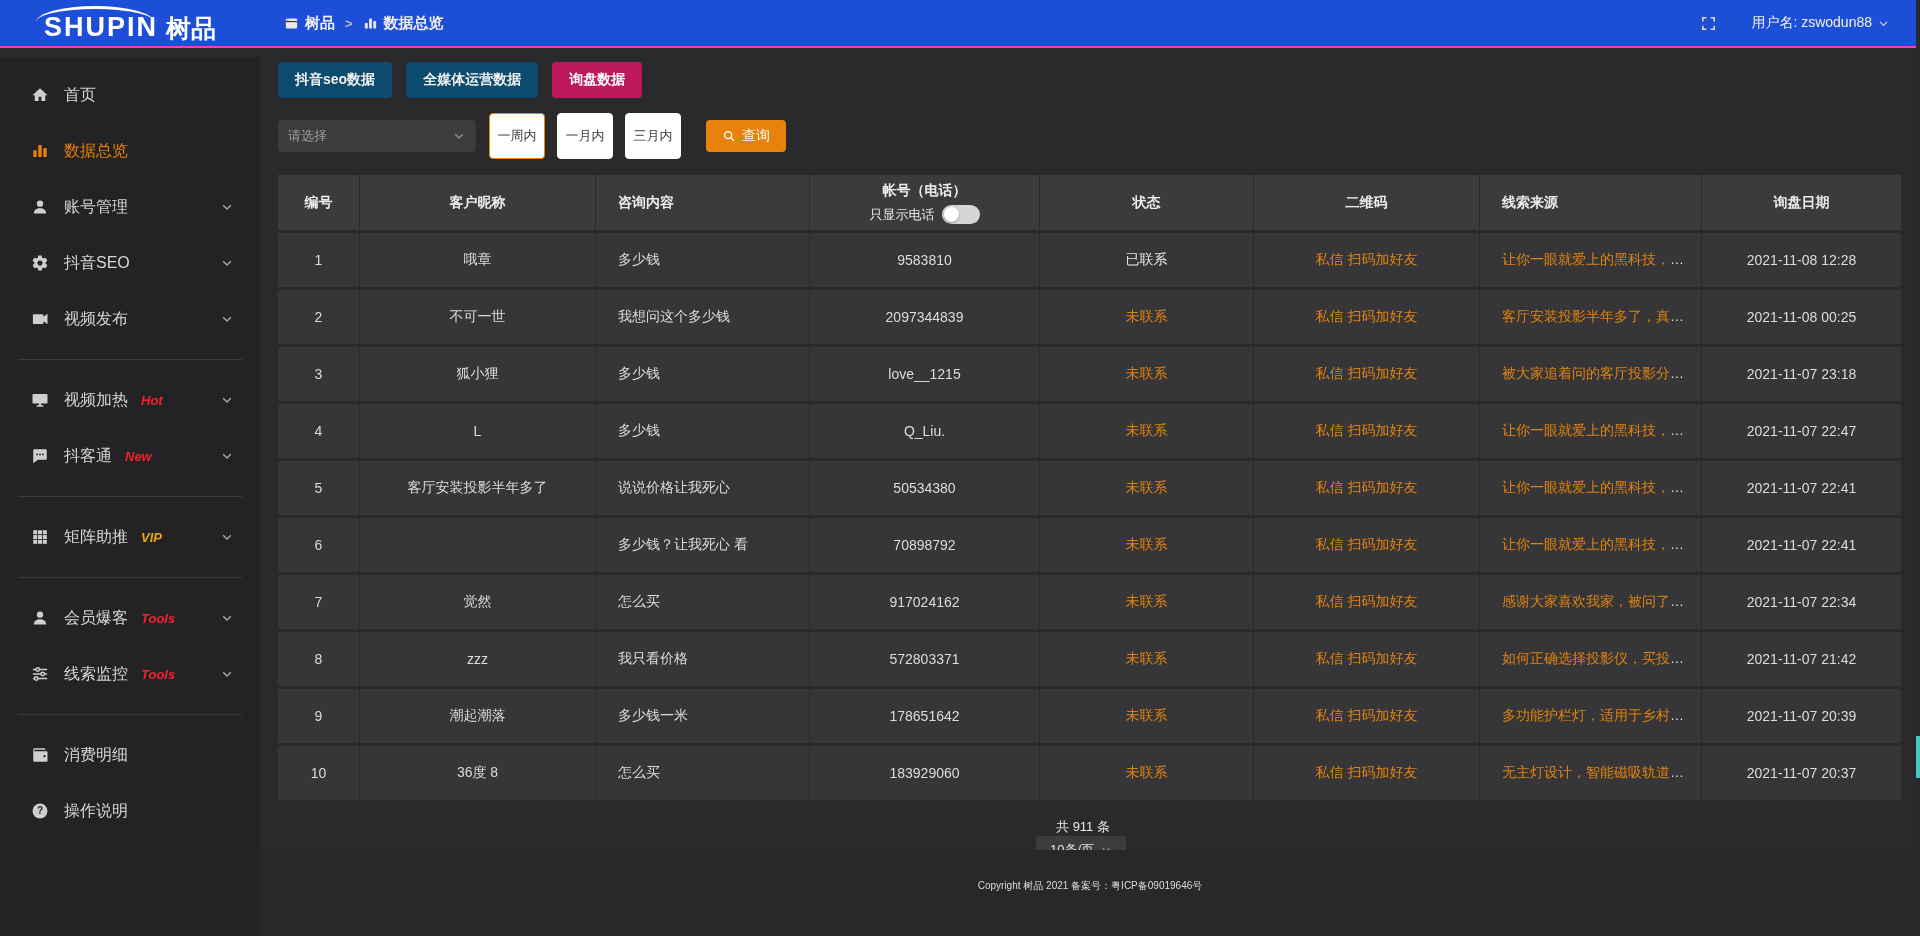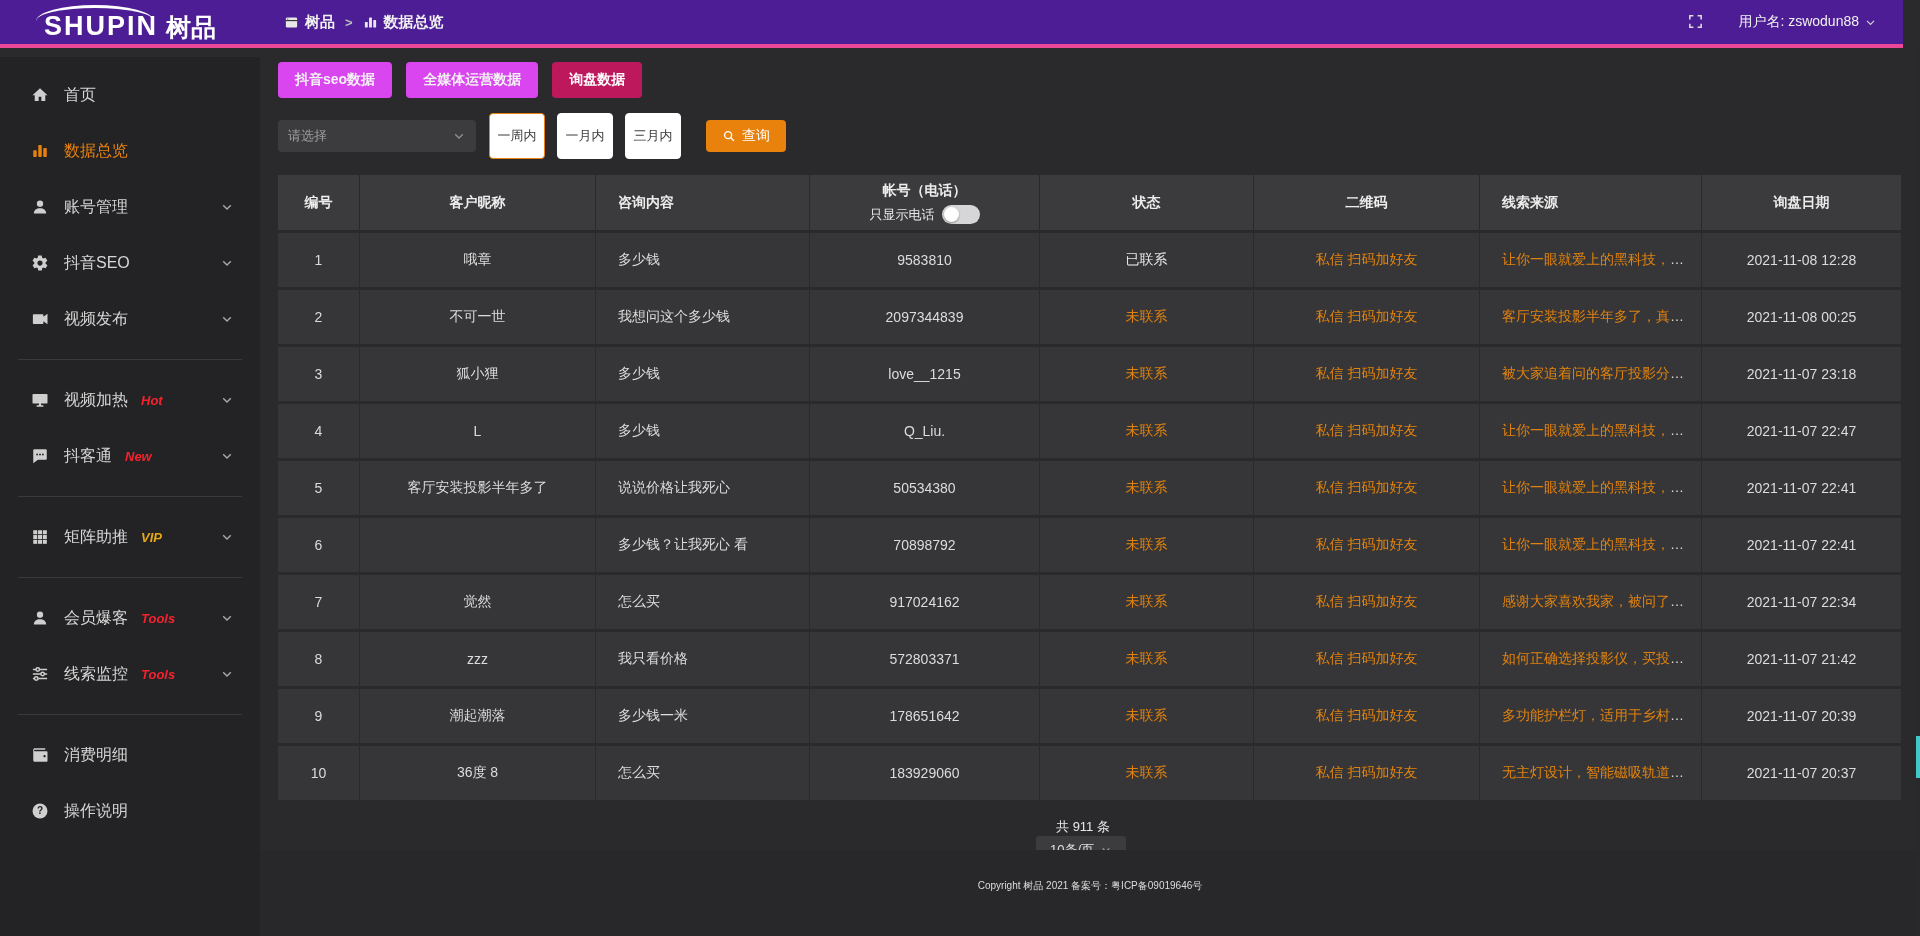--- a/index.html
+++ b/index.html
@@ -7,54 +7,54 @@
   body {
     position: relative; overflow: hidden;
     background: #2a2a2c;
     font-family: "Liberation Sans", "DejaVu Sans", sans-serif;
     color: #e3e3e3;
   }
   svg { display:block; }
 
   
   .topbar {
-    position:absolute; top:0; left:0; right:17px; height:48px;
-    background:#4c1d95; display:flex; align-items:center;
-    border-bottom:4px solid #ec4899; z-index:5;
+    position:absolute; top:0; left:0; right:4px; height:48px;
+    background:#1d4ed8; display:flex; align-items:center;
+    border-bottom:2px solid #ec4899; z-index:5;
   }
   .logo { width:260px; height:48px; display:flex; align-items:flex-end; justify-content:center; gap:8px; padding-bottom:6px; cursor:pointer; position:relative; }
   .logo-en { font-size:27px; font-weight:bold; color:#fff; letter-spacing:2px; line-height:1; position:relative; }
   .logo-arc { position:absolute; top:7px; left:36px; width:118px; height:16px; border-top:3px solid #fff; border-radius:50% 50% 0 0 / 100% 100% 0 0; }
   .logo-cn { font-size:25px; font-weight:bold; color:#fff; line-height:1; }
   .breadcrumb { display:flex; align-items:center; margin-left:24px; gap:10px; font-size:15px; font-weight:bold; color:#f0f0f0; }
   .crumb { display:flex; align-items:center; gap:6px; cursor:pointer; }
   .crumb .bicon { width:15px; height:15px; color:#e8e8e8; }
   .crumb-sep { color:#bdbdbd; font-size:13px; }
-  .topbar-right { margin-left:auto; display:flex; align-items:flex-start; gap:34px; padding-right:26px; }
+  .topbar-right { margin-left:auto; display:flex; align-items:flex-end; gap:34px; padding-right:26px; }
   .fs-icon { width:17px; height:17px; color:#dedede; cursor:pointer; }
   .username { display:flex; align-items:center; gap:5px; font-size:14px; color:#f0f0f0; cursor:pointer; }
   .username .chev { width:13px; height:13px; color:#cfcfcf; }
 
   
   .sidebar {
     position:absolute; top:57px; left:0; bottom:0; width:260px;
     background:#232325; padding-top:10px; z-index:4;
   }
   .side-item { height:56px; display:flex; align-items:center; padding-left:31px; cursor:pointer; color:#d6d6d6; font-size:16px; }
   .side-item .sicon { width:18px; height:18px; margin-right:15px; flex:0 0 auto; color:#cfcfcf; }
   .side-item.active, .side-item.active .sicon { color:#e8820c; }
   .sbadge { font-size:13px; font-weight:bold; font-style:italic; margin-left:13px; }
   .schev { width:14px; height:14px; margin-left:auto; margin-right:26px; color:#a9a9a9; }
   .side-divider { height:1px; background:#3a3a3c; margin:12px 18px; }
 
   
   .main { position:absolute; left:260px; top:48px; right:0; bottom:0; padding:14px 18px 0 18px; }
 
   .tabs { display:flex; gap:14px; }
-  .tab { background:#d946ef; color:#f2f2f2; font-size:14px; font-weight:bold; padding:9px 17px; border-radius:4px; cursor:pointer; }
+  .tab { background:#0c4a6e; color:#f2f2f2; font-size:14px; font-weight:bold; padding:9px 17px; border-radius:4px; cursor:pointer; }
   .tab.active { background:#be185d; color:#fff; }
 
   .filters { display:flex; align-items:center; gap:13px; margin-top:15px; }
   .select { width:198px; height:32px; background:#3c3c3e; border-radius:4px; display:flex; align-items:center; padding:0 10px; font-size:13px; color:#9e9e9e; cursor:pointer; }
   .select .chev { width:14px; height:14px; margin-left:auto; color:#8f8f8f; }
   .pbtn { width:56px; height:46px; background:#fff; border:1px solid #fff; border-radius:4px; font-size:13px; color:#3c3c3c; display:flex; align-items:center; justify-content:center; cursor:pointer; }
   .pbtn.active { border-color:#e8820c; }
   .search-btn { height:32px; padding:0 16px; margin-left:12px; background:#e8820c; border-radius:4px; color:#fff; font-size:14px; display:flex; align-items:center; gap:6px; cursor:pointer; }
   .search-btn .sic { width:14px; height:14px; }
 

